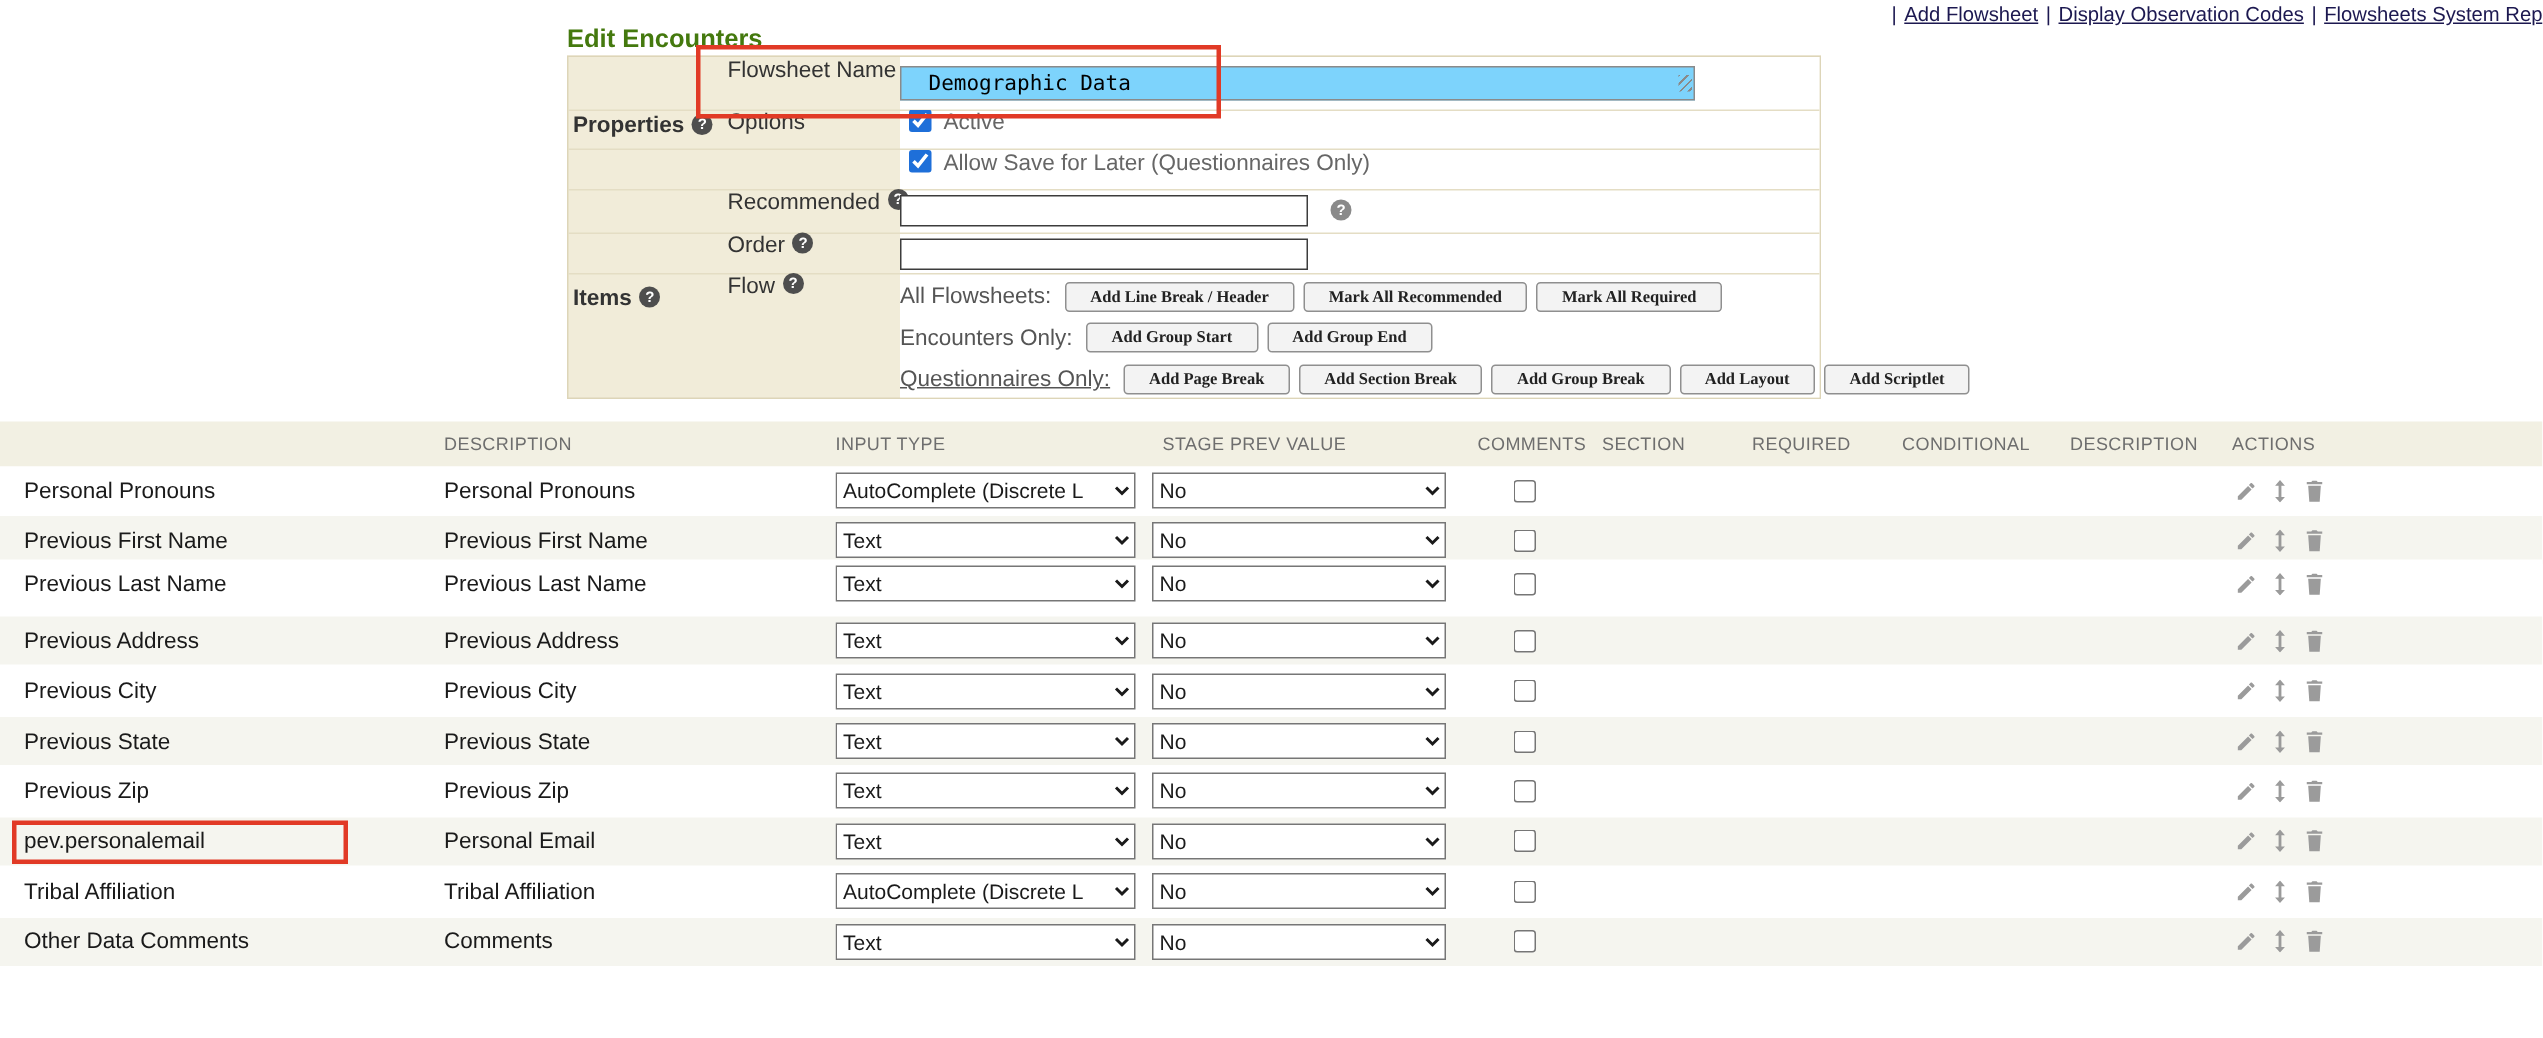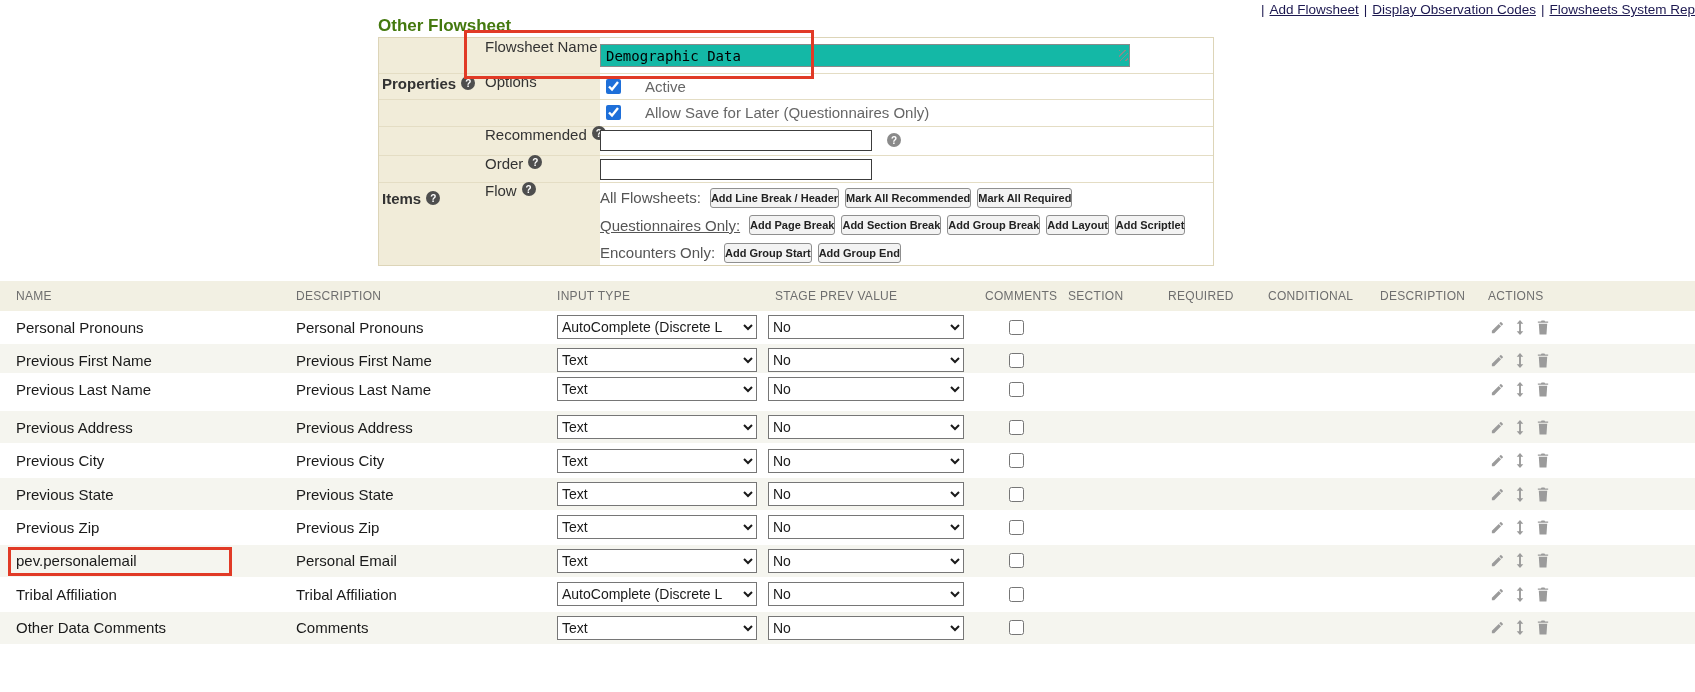--- a/index.html
+++ b/index.html
@@ -20,41 +20,41 @@
   .form-table{position:relative;width:836px;height:229px;background:#f1ecd9;border:1px solid #ddd5b8}
   .content-bg{position:absolute;left:221px;top:0;width:613px;height:227px;background:#fff}
   .sep{position:absolute;left:0;width:834px;height:1px;background:#e4ddc4}
   .glabel{position:absolute;left:3px;display:flex;align-items:center;gap:5px;font-size:15px;font-weight:bold;color:#333}
   .flabel{position:absolute;left:106px;display:flex;align-items:flex-start;gap:5px;font-size:15px;color:#333}
   .qmark{width:14px;height:14px;border-radius:50%;background:#4e4e4e;color:#fff;font-size:10px;
          font-weight:bold;display:inline-flex;align-items:center;justify-content:center;flex:0 0 auto;cursor:pointer}
   .qmark.light{background:#8a8a8a}
 
   .fs-input{position:absolute;left:221px;top:6px;width:530px;height:23px;border:1px solid #8a8a8a;
-            background:#14b8a6;font-family:"DejaVu Sans Mono",monospace;font-size:14px;padding:1px 16px 1px 5px}
+            background:#7dd3fc;font-family:"DejaVu Sans Mono",monospace;font-size:14px;padding:1px 16px 1px 18px}
   .resize-grip{position:absolute;left:740px;top:12px;width:9px;height:11px;
                background:repeating-linear-gradient(135deg,#8a8a8a 0 1px,transparent 1px 4px);cursor:se-resize}
 
   .options-list{position:absolute;left:227px;top:35px;width:590px}
-  .opt-row{height:26.5px;display:flex;align-items:center;gap:24px}
+  .opt-row{height:26.5px;display:flex;gap:8px}
   .opt-cb{width:15px;height:15px;accent-color:#1e6fd9;cursor:pointer}
   .opt-label{font-size:15px;color:#666}
 
   .obs-input,.order-input{position:absolute;left:221px;width:272px;height:21px;border:1px solid #3c3c3c;
                           background:#fff;font-size:14px;padding:0 4px;font-family:"Liberation Sans",sans-serif}
   .obs-input{top:92px}
   .order-input{top:121px}
   .obs-help{position:absolute;left:508px;top:95px}
 
   .flow-groups{position:absolute;left:221px;top:146px;width:612px}
   .flow-line{display:flex;align-items:center;gap:6px;height:27.5px}
   .flow-label{font-size:15px;color:#555;margin-right:3px;white-space:nowrap}
   .flow-label.linkish{text-decoration:underline;cursor:pointer}
-  .flow-btn{font-family:Liberation Sans, sans-serif;font-size:11px;font-weight:bold;color:#222;
-            background:#f3f3f3;border:1px solid #8f8f8f;border-radius:3px;height:20px;padding:0 0;
+  .flow-btn{font-family:Liberation Serif, serif;font-size:11px;font-weight:bold;color:#222;
+            background:#f3f3f3;border:1px solid #8f8f8f;border-radius:3px;height:20px;padding:0 16px;
             white-space:nowrap;cursor:pointer}
 
   
   .fs-annotation{position:absolute;left:464px;top:30px;width:350px;height:49px;border:3px solid #e13a26;
                  pointer-events:none;z-index:6}
   .row-highlight{position:absolute;left:8px;top:2px;width:224px;height:29px;border:3px solid #e13a26;
                  pointer-events:none;z-index:6}
 
   
   .grid-header{position:absolute;left:0;top:281px;width:1695px;height:30px;background:#f2f0e3}
@@ -82,21 +82,21 @@
   .col-stage .row-select{width:196px}
   .row-cb{width:15px;height:15px;margin-left:24px;accent-color:#666;cursor:pointer}
   .act-icon{width:18px;height:18px;margin-right:5px;display:inline-flex;align-items:center;justify-content:center;cursor:pointer}
 </style>
 </head>
 <body>
 
 <div class="top-nav"><span class="nav-sep">|</span><a class="nav-link">Add Flowsheet</a><span class="nav-sep">|</span><a class="nav-link">Display Observation Codes</a><span class="nav-sep">|</span><a class="nav-link">Flowsheets System Rep</a></div>
 
 <div class="form-wrap">
-  <div class="form-title">Other Flowsheet</div>
+  <div class="form-title">Edit Encounters</div>
 
   <div class="form-table">
     <div class="content-bg"></div>
 
     <div class="sep" style="top:35px"></div>
     <div class="sep" style="top:61px"></div>
     <div class="sep" style="top:88px"></div>
     <div class="sep" style="top:117px"></div>
     <div class="sep" style="top:144px"></div>
 
@@ -148,40 +148,39 @@
     <input class="order-input" value="" style="">
 
     <div class="flow-groups">
         <div class="flow-line">
           <span class="flow-label">All Flowsheets:</span>
           <button class="flow-btn">Add Line Break / Header</button>
           <button class="flow-btn">Mark All Recommended</button>
           <button class="flow-btn">Mark All Required</button>
         </div>
         <div class="flow-line">
+          <span class="flow-label">Encounters Only:</span>
+          <button class="flow-btn">Add Group Start</button>
+          <button class="flow-btn">Add Group End</button>
+        </div>
+        <div class="flow-line">
           <span class="flow-label linkish">Questionnaires Only:</span>
           <button class="flow-btn">Add Page Break</button>
           <button class="flow-btn">Add Section Break</button>
           <button class="flow-btn">Add Group Break</button>
           <button class="flow-btn">Add Layout</button>
           <button class="flow-btn">Add Scriptlet</button>
         </div>
-        <div class="flow-line">
-          <span class="flow-label">Encounters Only:</span>
-          <button class="flow-btn">Add Group Start</button>
-          <button class="flow-btn">Add Group End</button>
-        </div>
       </div>
   </div>
 </div>
 
 <div class="fs-annotation"></div>
 
 <div class="grid-header">
-    <div class="hcell col-name">NAME</div>
     <div class="hcell col-desc">DESCRIPTION</div>
     <div class="hcell col-input">INPUT TYPE</div>
     <div class="hcell col-stage">STAGE PREV VALUE</div>
     <div class="hcell col-comments">COMMENTS</div>
     <div class="hcell col-section">SECTION</div>
     <div class="hcell col-required">REQUIRED</div>
     <div class="hcell col-conditional">CONDITIONAL</div>
     <div class="hcell col-calculation">DESCRIPTION</div>
     <div class="hcell col-actions">ACTIONS</div>
   </div>

